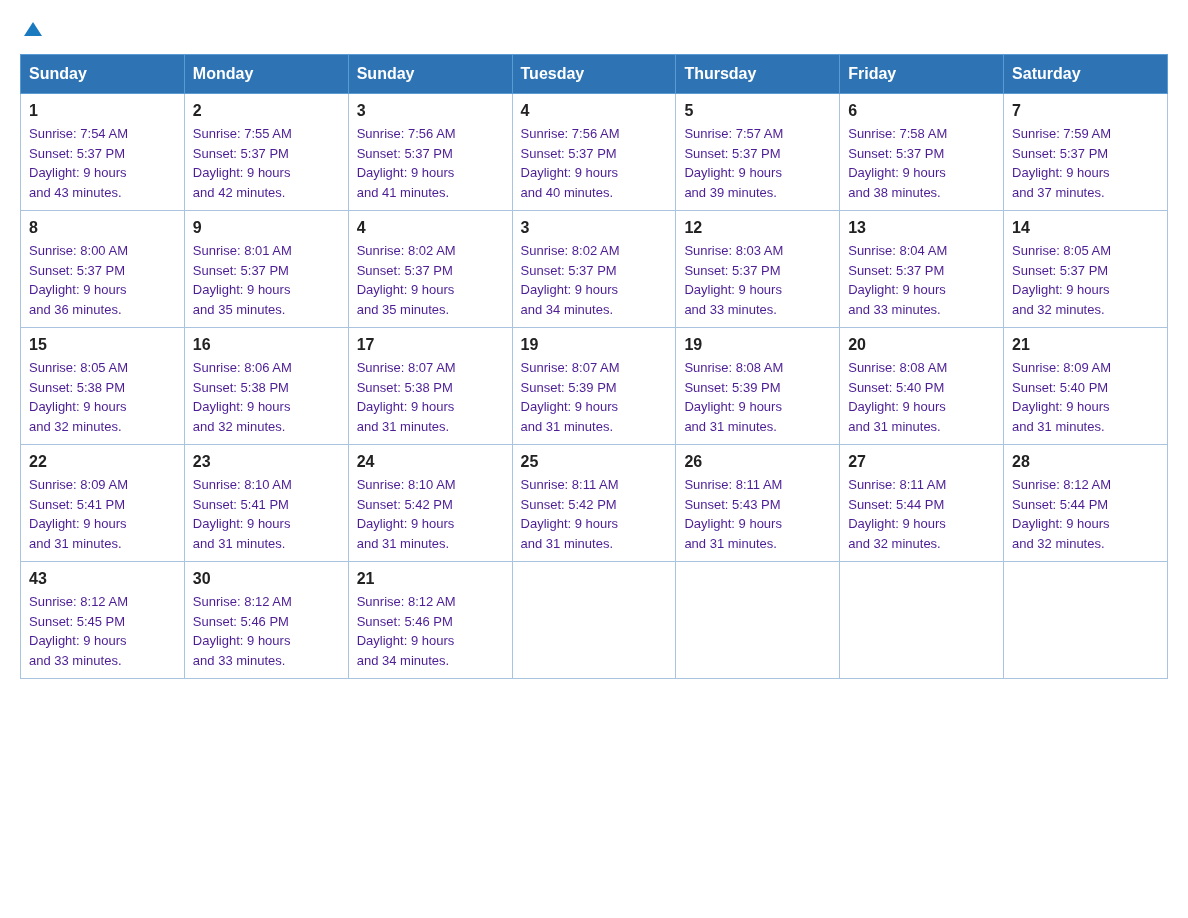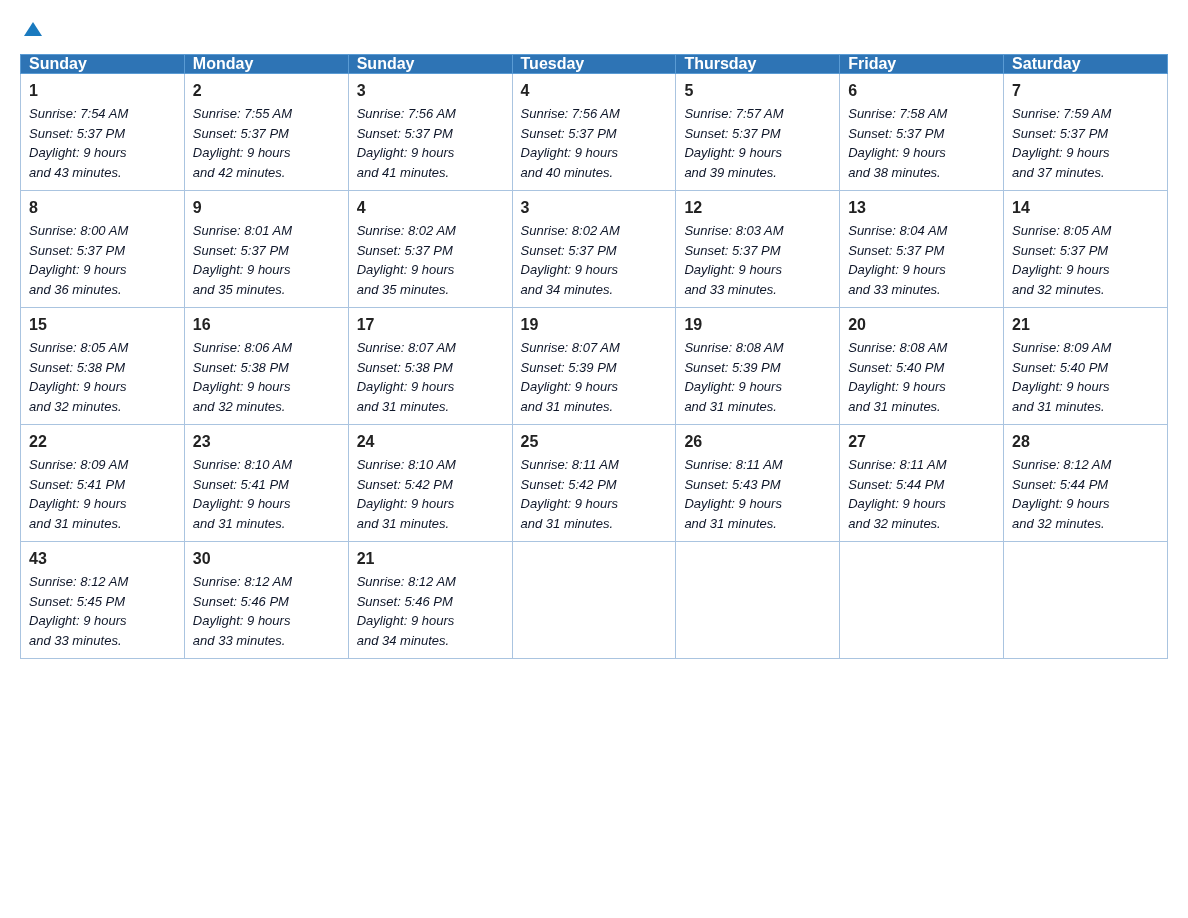--- a/index.html
+++ b/index.html
@@ -52,21 +52,21 @@
     .calendar {
       width: 100%;
       border-collapse: collapse;
       border: 1px solid #3a7abf;
     }
     .calendar thead tr th {
       background-color: #2e74b5;
       color: #fff;
       font-size: 16px;
       font-weight: bold;
-      padding: 0 8px;
+      padding: 10px 8px;
       text-align: left;
       border: 1px solid #5a9bd4;
     }
     .calendar tbody tr td {
       vertical-align: top;
       padding: 8px;
       border: 1px solid #aac4e0;
       font-size: 13px;
       color: #333;
       width: 14.28%;
@@ -74,22 +74,21 @@
     .day-number {
       font-size: 16px;
       font-weight: bold;
       color: #222;
       display: block;
       margin-bottom: 4px;
     }
     .day-info {
       font-size: 13px;
       line-height: 1.5;
-      color: #0f172a;
-      font-style: italic;
+      color: #4c1d95;
     }
     .calendar tbody tr:last-child td {
       min-height: 100px;
     }
     .empty-cell {
       background: #fff;
     }
   </style>
 </head>
 <body>

